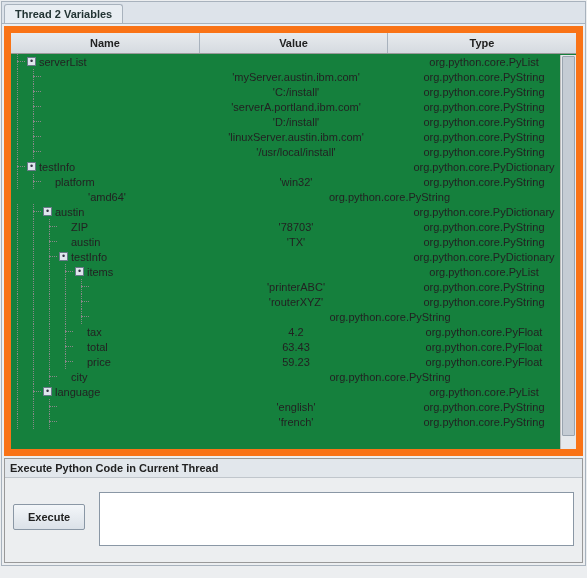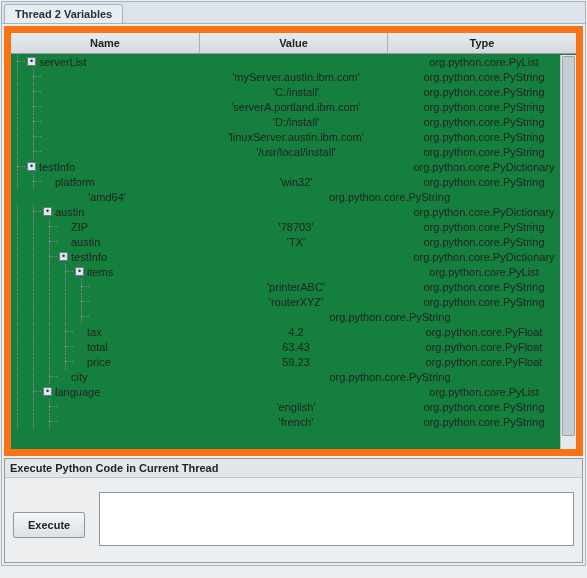--- a/index.html
+++ b/index.html
@@ -20,21 +20,21 @@
 .indent { display: inline-block; height: 15px; position: relative; }
 .tree-line-v { position: absolute; border-left: 1px dotted #888; top: 0; bottom: 0; }
 .tree-line-h { position: absolute; border-top: 1px dotted #888; width: 8px; top: 7px; }
 .toggle { width: 9px; height: 9px; border: 1px solid #6a7a8a; background: #dfe6ed; display: inline-flex; align-items: center; justify-content: center; font-size: 9px; line-height: 1; color: #334; margin-right: 3px; cursor: pointer; }
 .no-toggle { width: 12px; display: inline-block; }
 .label { color: #222; }
 .scrollbar-v { position: absolute; right: 0; top: 22px; bottom: 0; width: 16px; background: #e6e9ec; border-left: 1px solid #bbb; }
 .scroll-thumb { background: #c5ccd4; border: 1px solid #9aa4af; margin: 1px; height: 380px; border-radius: 1px; }
 .exec-panel { border: 1px solid #999; margin: 2px; background: #eceef0; }
 .exec-title { font-weight: bold; font-size: 11px; color: #222; padding: 3px 5px; border-bottom: 1px solid #c0c6cc; background: #e2e7ec; }
-.exec-body { display: flex; padding: 14px 8px 16px 8px; gap: 14px; align-items: center; }
+.exec-body { display: flex; padding: 14px 8px 16px 8px; gap: 14px; }
 .exec-btn { background: linear-gradient(#f3f6f9, #dbe1e8); border: 1px solid #8a97a5; padding: 6px 14px; font-size: 11px; font-weight: bold; color: #222; cursor: pointer; border-radius: 2px; margin-top: 12px; height: 26px; }
 .exec-input { flex: 1; height: 54px; border: 1px solid #8a97a5; background: #fff; padding: 4px; font-family: Arial, sans-serif; font-size: 11px; resize: none; }
 .tree-cell { display: flex; align-items: center; height: 15px; width: 189px; position: relative; }
 </style>
 </head>
 <body>
 
 <div class="panel">
   <div class="tab-bar">
     <div class="tab">Thread 2 Variables</div>

